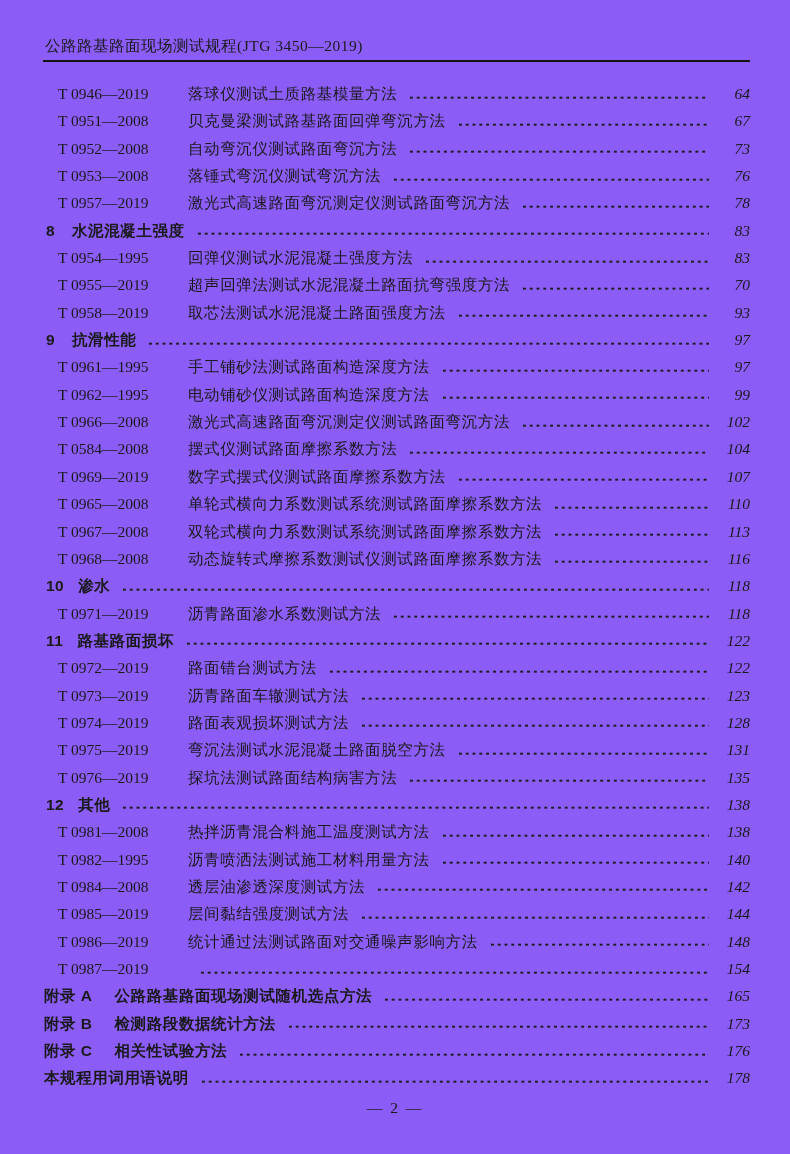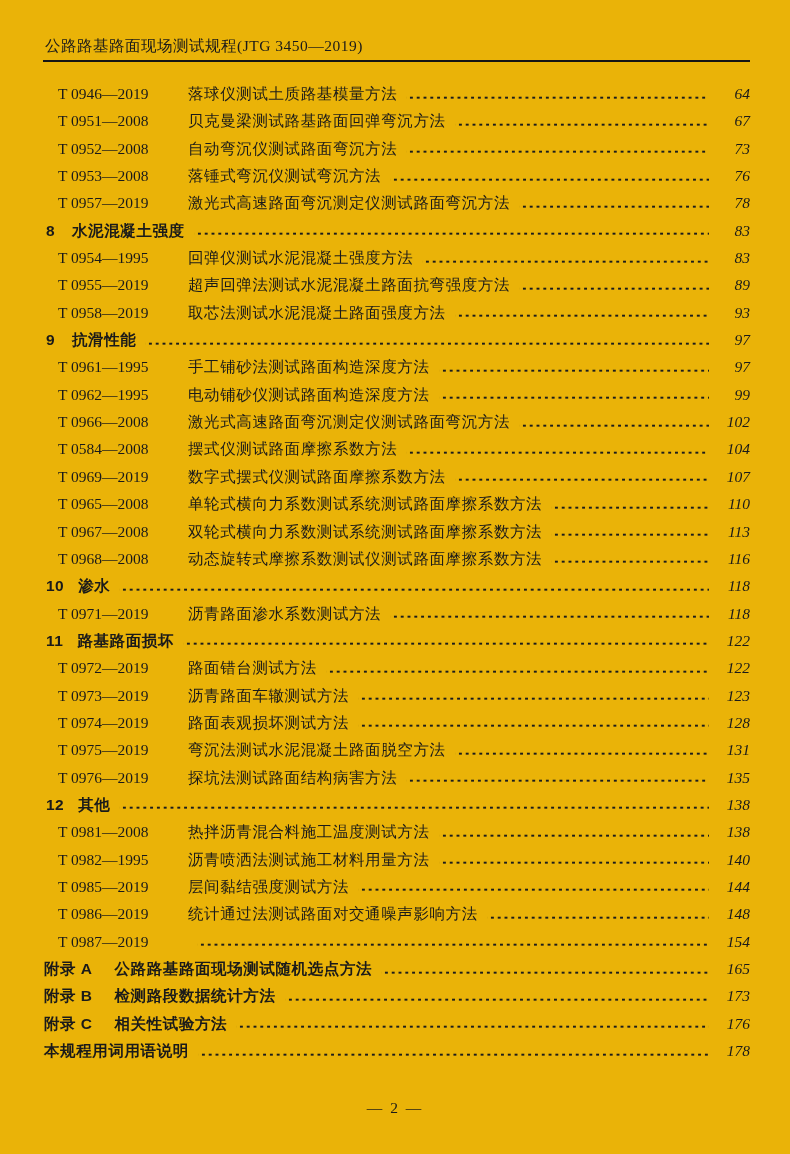--- a/index.html
+++ b/index.html
@@ -4,21 +4,21 @@
 <style>
   html, body {
     margin: 0;
     padding: 0;
     background: #ffffff;
   }
   .page {
     position: relative;
     width: 790px;
     height: 1154px;
-    background: #eab308;
+    background: #8b5cf6;
     font-family: "Liberation Serif", "DejaVu Serif", serif;
     color: #1a1a1a;
     overflow: hidden;
   }
   .header-title {
     position: absolute;
     left: 45px;
     top: 36px;
     font-size: 15.5px;
     letter-spacing: 0.5px;
@@ -151,21 +151,21 @@
       <div class="row item">
         <span class="code">T 0954—1995</span>
         <span class="title">回弹仪测试水泥混凝土强度方法</span>
         <span class="leader"></span>
         <span class="pageno">83</span>
       </div>
       <div class="row item">
         <span class="code">T 0955—2019</span>
         <span class="title">超声回弹法测试水泥混凝土路面抗弯强度方法</span>
         <span class="leader"></span>
-        <span class="pageno">89</span>
+        <span class="pageno">70</span>
       </div>
       <div class="row item">
         <span class="code">T 0958—2019</span>
         <span class="title">取芯法测试水泥混凝土路面强度方法</span>
         <span class="leader"></span>
         <span class="pageno">93</span>
       </div>
       <div class="row section">
         <span class="code">9</span>
         <span class="title">抗滑性能</span>
@@ -278,20 +278,26 @@
         <span class="code">T 0981—2008</span>
         <span class="title">热拌沥青混合料施工温度测试方法</span>
         <span class="leader"></span>
         <span class="pageno">138</span>
       </div>
       <div class="row item">
         <span class="code">T 0982—1995</span>
         <span class="title">沥青喷洒法测试施工材料用量方法</span>
         <span class="leader"></span>
         <span class="pageno">140</span>
+      </div>
+      <div class="row item">
+        <span class="code">T 0984—2008</span>
+        <span class="title">透层油渗透深度测试方法</span>
+        <span class="leader"></span>
+        <span class="pageno">142</span>
       </div>
       <div class="row item">
         <span class="code">T 0985—2019</span>
         <span class="title">层间黏结强度测试方法</span>
         <span class="leader"></span>
         <span class="pageno">144</span>
       </div>
       <div class="row item">
         <span class="code">T 0986—2019</span>
         <span class="title">统计通过法测试路面对交通噪声影响方法</span>

